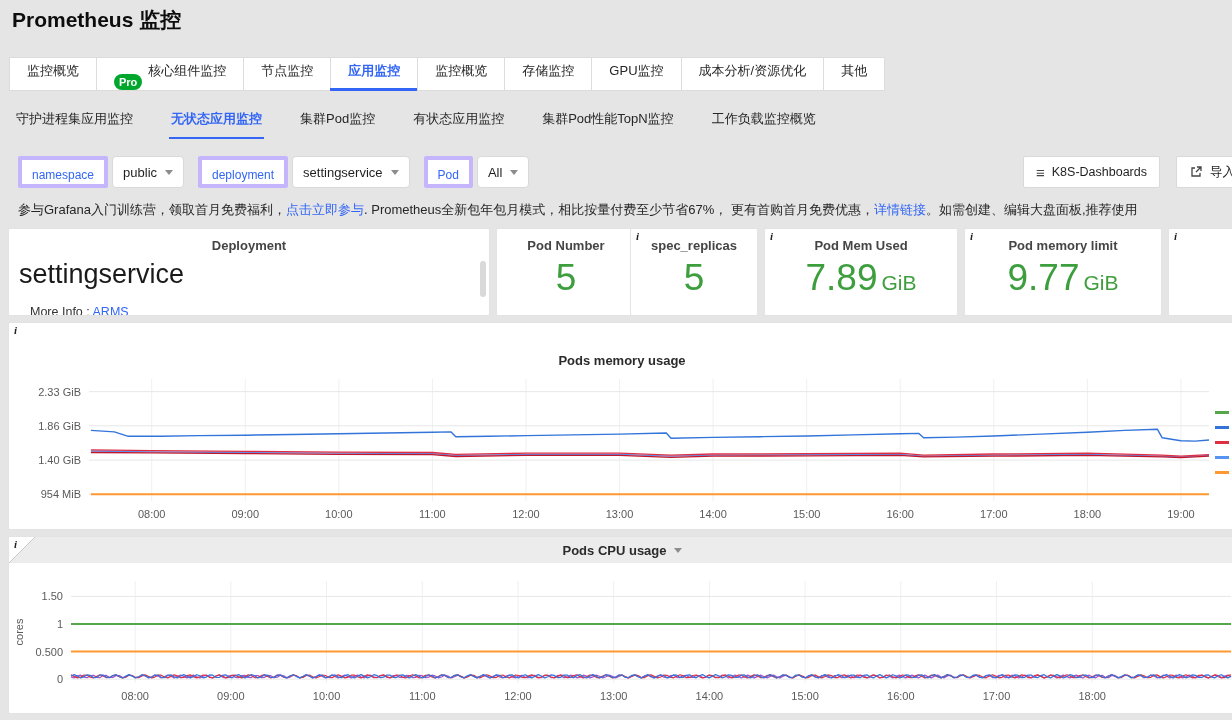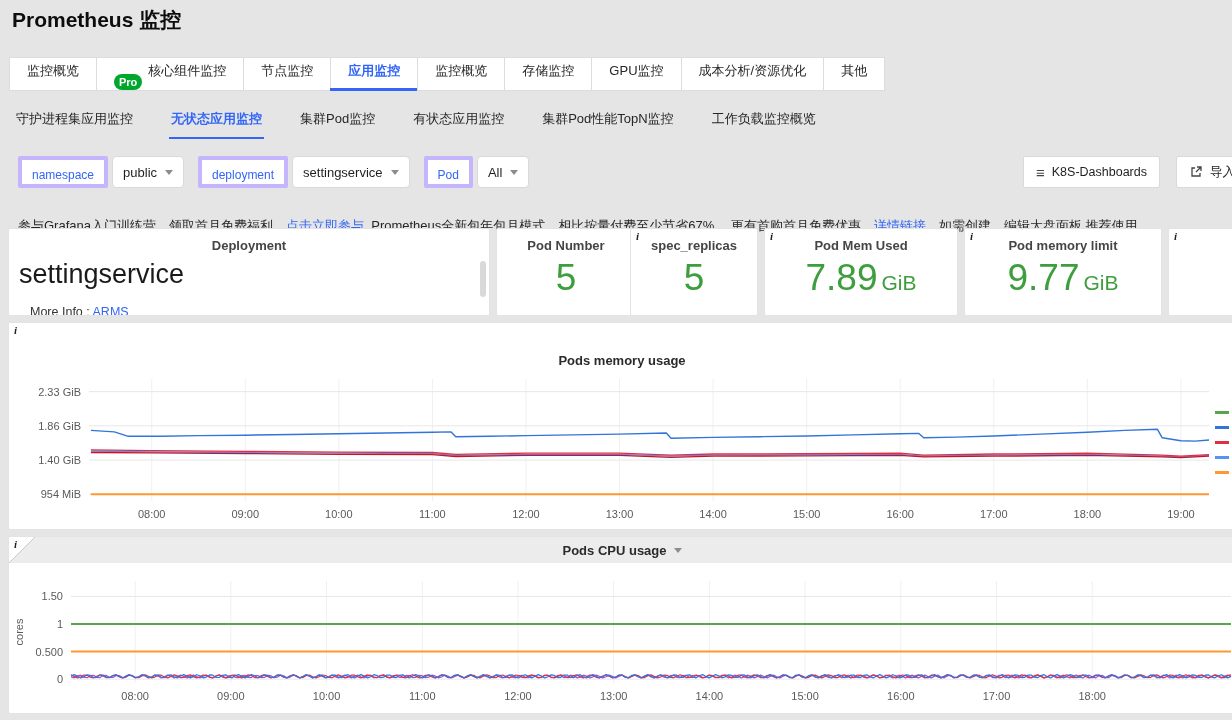--- a/index.html
+++ b/index.html
@@ -36,21 +36,21 @@
   .caret { width:0; height:0; border-left:4px solid transparent; border-right:4px solid transparent;
            border-top:5px solid #8c8c8c; }
   .btn { position:absolute; top:156px; height:32px; border:1px solid #d9d9d9; border-radius:2px;
          background:#fff; display:flex; align-items:center; gap:7px; padding:0 12px; font-size:12.5px;
          color:#1f1f1f; cursor:pointer; white-space:nowrap; }
   .btn-dash { left:1023px; }
   .btn-import { left:1176px; width:110px; }
   .menu-glyph { font-size:15px; color:#444; line-height:1; }
 
   
-  .banner { position:absolute; left:18px; top:217px; width:1214px; font-size:13px; color:#262626;
+  .banner { position:absolute; left:18px; top:201px; width:1214px; font-size:13px; color:#262626;
             white-space:nowrap; overflow:hidden; }
   .banner a, .blue-link { color:var(--accent,#3366f6); text-decoration:none; cursor:pointer; }
 
   
   .panel { position:absolute; background:#fff; border:1px solid #e3e3e3; border-radius:2px; overflow:hidden; }
   .pinfo { position:absolute; top:0; left:1px; padding:1px 4px; font-family:"Liberation Serif",serif;
            font-style:italic; font-weight:700; font-size:11px; color:#1f1f1f; cursor:pointer; z-index:3;}
   .stat-title { text-align:center; font-size:13px; font-weight:700; color:#454545; margin-top:9px; white-space:nowrap;}
   .stat-value { text-align:center; font-size:37px; font-weight:500; color:var(--stat-green,#3d9e3d);
                 margin-top:6px; line-height:1; }

